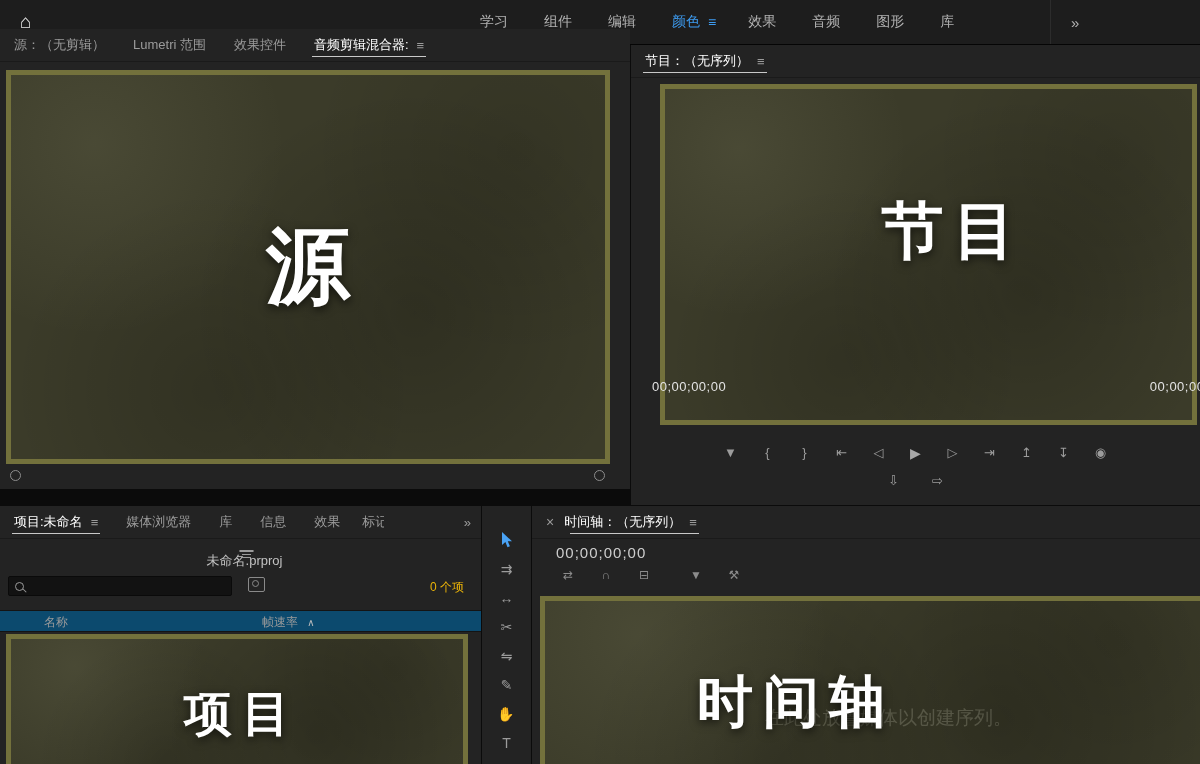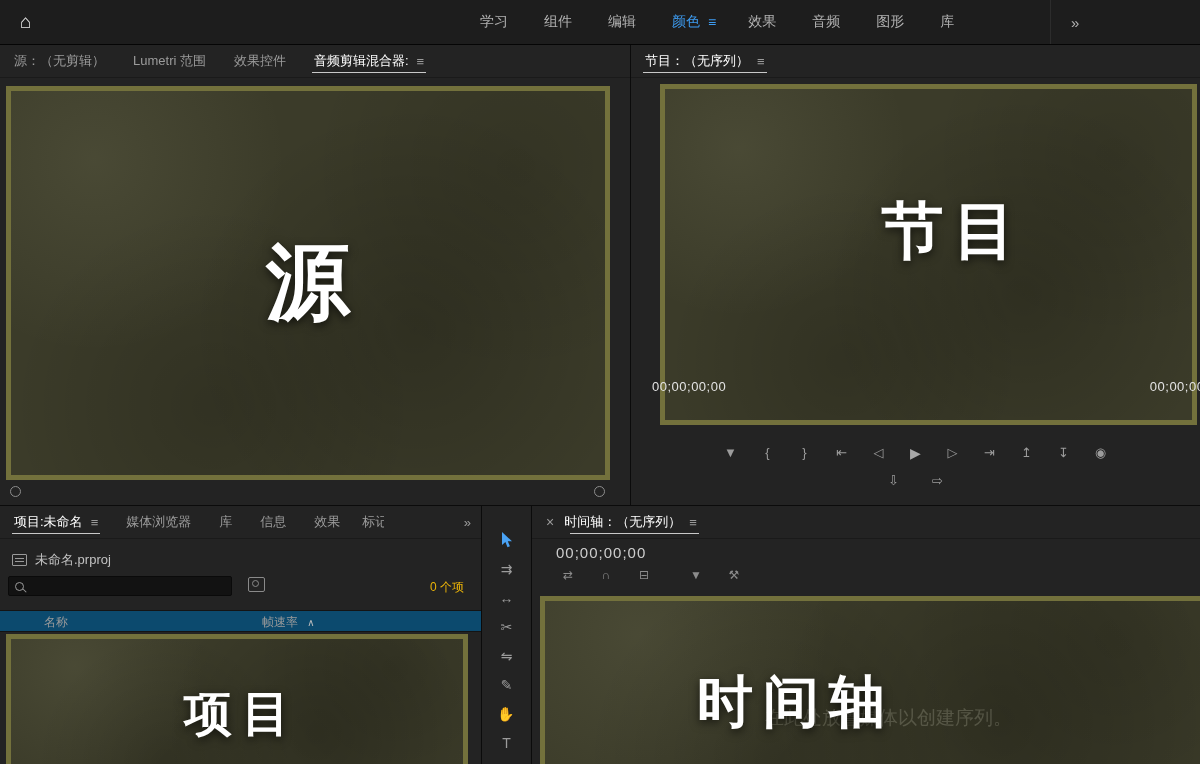--- a/index.html
+++ b/index.html
@@ -13,21 +13,21 @@
   .home-btn{margin-left:20px;font-size:19px;color:#e2e2e2;line-height:44px;cursor:default;}
   .nav{position:absolute;left:462px;top:0;height:44px;display:flex;align-items:center;text-align:right;}
   .nav-item{padding:0 18px;font-size:14px;color:#b2b2b2;white-space:nowrap;}
   .nav-item.active{color:#3d9bf0;padding-right:8px;}
   .nav-menu{color:#3d9bf0;font-size:14px;padding-right:14px;}
   .topbar-overflow{position:absolute;left:1050px;top:0;height:44px;display:flex;align-items:center;
           padding-left:20px;border-left:1px solid #2c2c2c;color:#b2b2b2;font-size:15px;}
 
   
   .panel{position:absolute;background:#232323;overflow:hidden;}
-  .panel-source{left:0;top:45px;width:630px;height:460px;}
+  .panel-source{left:0;top:29px;width:630px;height:460px;}
   .panel-program{left:631px;top:45px;width:569px;height:460px;}
   .panel-project{left:0;top:506px;width:481px;height:258px;}
   .panel-tools{left:482px;top:506px;width:49px;height:258px;}
   .panel-timeline{left:532px;top:506px;width:668px;height:258px;}
 
   .tabbar{height:32px;display:flex;align-items:center;border-bottom:1px solid #1a1a1a;}
   .tab{height:32px;display:flex;align-items:center;padding:0 14px;font-size:13px;color:#9b9b9b;
        position:relative;white-space:nowrap;}
   .tab.active{color:#ffffff;}
   .tab.active::after{content:"";position:absolute;left:12px;right:12px;bottom:4px;height:1px;background:#c9c9c9;}
@@ -65,21 +65,21 @@
   .tc-left{left:21px;}
   .tc-right{right:-24px;}
   .transport{position:absolute;left:0;right:0;display:flex;justify-content:center;gap:21px;
              color:#9c9c9c;font-size:13px;}
   .transport-1{top:400px;}
   .transport-2{top:428px;gap:28px;}
   .t-icon{width:16px;text-align:center;}
   .t-icon.play{font-size:14px;color:#a8a8a8;}
 
   
-  .proj-file-row{position:absolute;left:0;top:44px;height:20px;width:100%;display:flex;align-items:center;}
+  .proj-file-row{position:absolute;left:0;top:44px;height:20px;width:100%;display:flex;align-items:center;flex-direction:column;}
   .file-icon{margin-left:12px;width:13px;height:10px;border:1px solid #9a9a9a;border-radius:1px;position:relative;}
   .file-icon::after{content:"";position:absolute;left:2px;top:3px;right:2px;height:1px;background:#9a9a9a;box-shadow:0 3px 0 #9a9a9a;}
   .proj-file-name{margin-left:8px;font-size:13px;color:#c2c2c2;}
   .search-box{position:absolute;left:8px;top:70px;width:224px;height:20px;background:#121212;
               border:1px solid #0a0a0a;border-radius:2px;display:flex;align-items:center;
               padding:0 6px;box-sizing:border-box;}
   .mag{width:7px;height:7px;border:1px solid #9a9a9a;border-radius:50%;position:relative;flex:none;margin-right:6px;}
   .mag::after{content:"";position:absolute;left:6px;top:7px;width:5px;height:1px;background:#9a9a9a;transform:rotate(45deg);}
   .search-input{flex:1;background:transparent;border:none;outline:none;color:#cccccc;
                 font-size:12px;font-family:inherit;min-width:0;}

